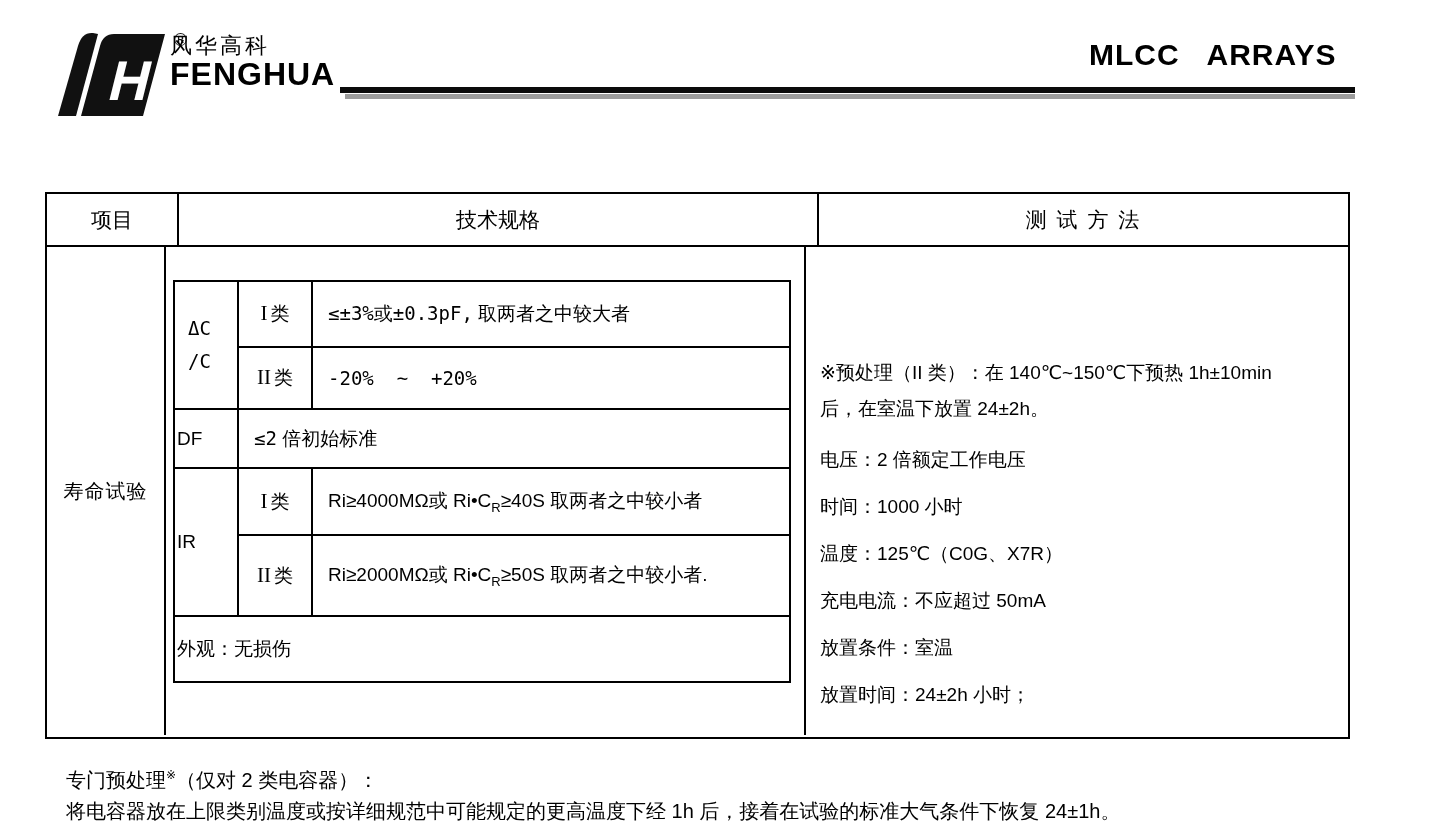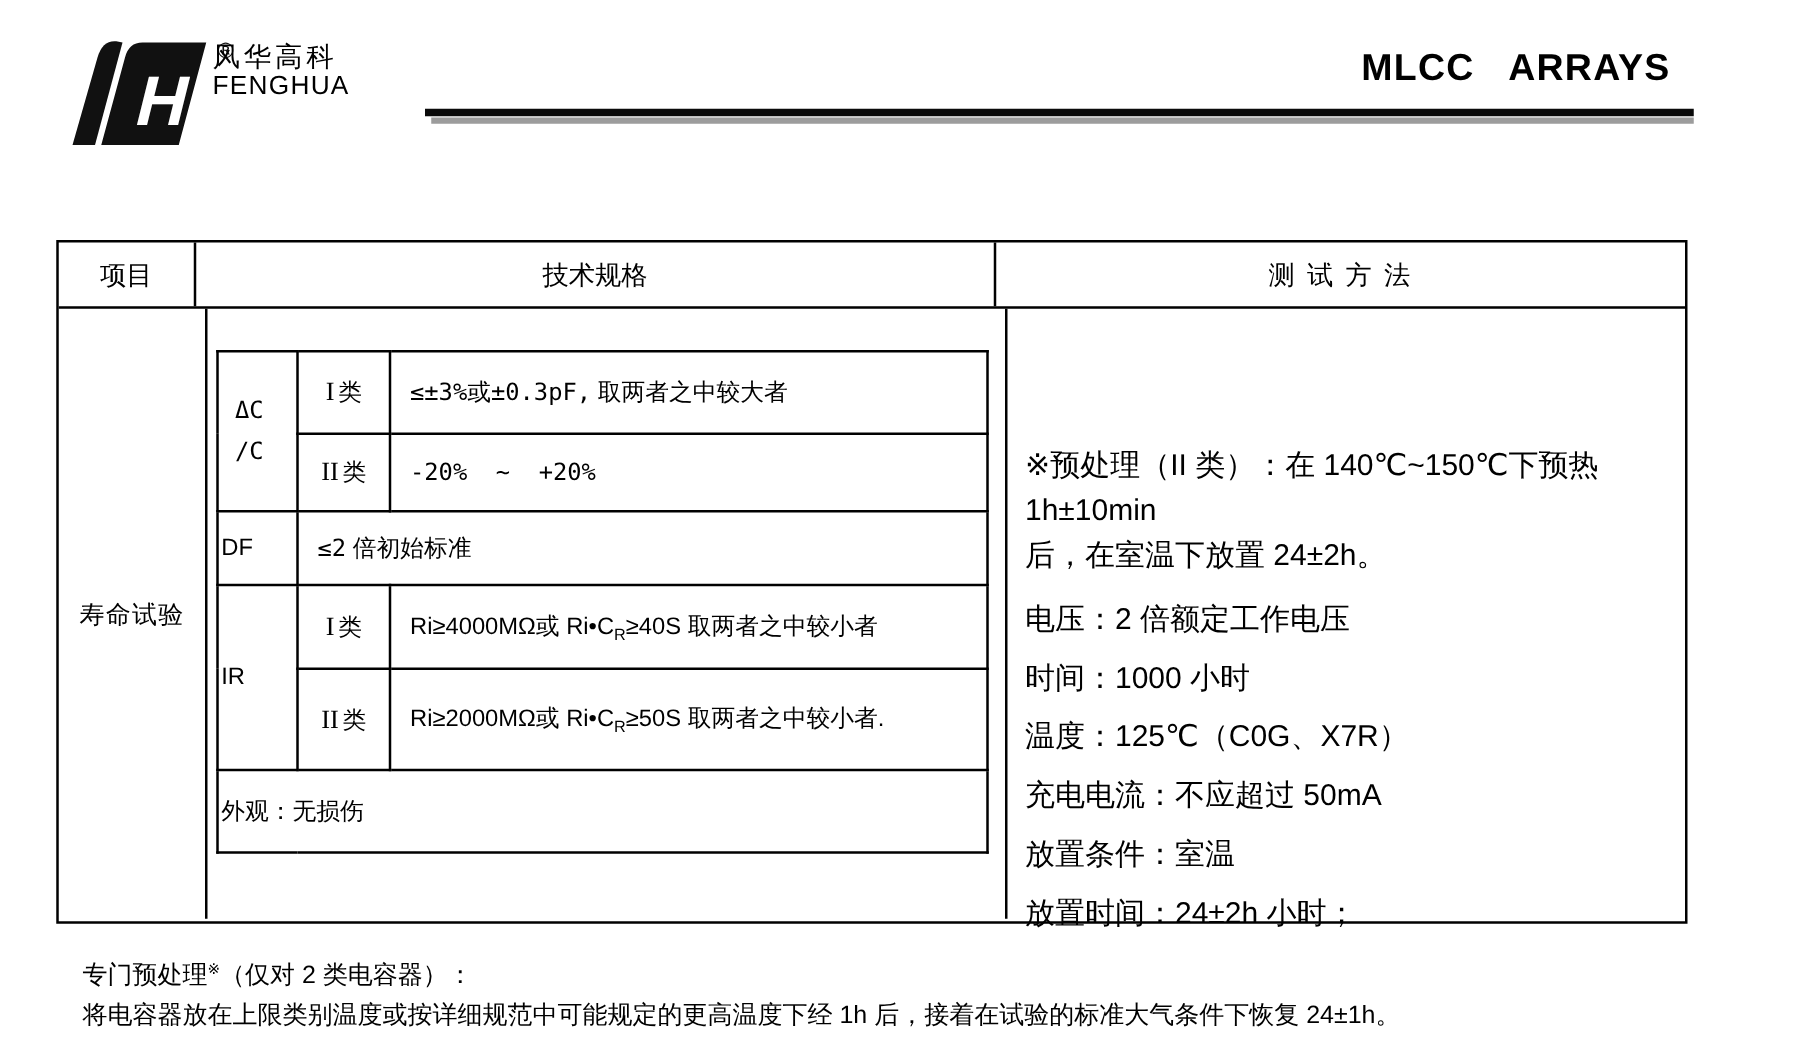--- a/index.html
+++ b/index.html
@@ -10,31 +10,31 @@
     overflow:hidden;
   }
   .mono { font-family:"DejaVu Sans Mono",monospace; }
   .serif { font-family:"Liberation Serif","DejaVu Serif",serif; }
   .pre { white-space:pre; }
 
   
   .logo-wrap { position:absolute; left:50px; top:28px; width:150px; height:90px; }
   .brand { position:absolute; left:170px; top:34px; }
   .brand-cn { font-size:22px; font-weight:normal; letter-spacing:3px; line-height:1.05; }
-  .brand-en { font-size:21px; font-weight:normal; letter-spacing:1px; line-height:1.0; margin-top:1px;text-align:right; }
+  .brand-en { font-size:32px; font-weight:bold; letter-spacing:1px; line-height:1.0; margin-top:1px;text-align:right; }
   .doc-title { position:absolute; left:1089px; top:38px; font-size:30px; font-weight:bold; letter-spacing:1px; white-space:pre; }
   .rule { position:absolute; left:340px; top:87px; width:1015px; }
   .rule-black { height:6px; background:#0a0a0a; }
   .rule-gray  { height:5px; background:#9c9c9c; margin-top:1px; margin-left:5px; width:1010px; }
 
   
   .tbl { position:absolute; left:45px; top:192px; width:1305px; height:547px; border:2px solid #000; }
   .tbl-head { display:flex; height:53px; border-bottom:2px solid #000; }
   .th { display:flex; align-items:center; justify-content:center; font-size:21px; }
-  .th-item { width:110px; border-right:2px solid #000; }
+  .th-item { width:132px; border-right:2px solid #000; }
   .th-spec { width:640px; border-right:2px solid #000; }
   .th-method { flex:1; letter-spacing:2px; }
   .tbl-body { position:relative; height:488px; }
   .vline { position:absolute; top:0; bottom:0; width:2px; background:#000; }
   .vline1 { left:117px; } .vline2 { left:757px; }
   .item-cell { position:absolute; left:0; top:0; width:117px; height:100%;
                display:flex; align-items:center; justify-content:center; font-size:20px; letter-spacing:1px; }
 
   
   .spec-table { position:absolute; left:126px; top:33px; border-collapse:collapse; table-layout:fixed; width:616px; }
@@ -42,21 +42,21 @@
   .dc-cell { padding-left:13px; font-size:19px; line-height:33px; }
   .lbl-cell { padding-left:2px; }
   .cls-cell { text-align:center; }
   .cls-cell .serif { font-size:21px; margin-right:3px; }
   .val-cell { padding-left:15px; }
   .val-cell sub { font-size:13px; }
   .r1 { height:66px; } .r2 { height:62px; } .r3 { height:59px; }
   .r4 { height:67px; } .r5 { height:81px; } .r6 { height:66px; }
 
   
-  .method-block { position:absolute; left:773px; top:108px; width:535px; font-size:24px; }
+  .method-block { position:absolute; left:773px; top:108px; width:535px; font-size:19px; }
   .method-p1 { line-height:36px; margin-bottom:7px; }
   .method-line { line-height:29px;margin-top:18px; }
 
   
   .footnote { position:absolute; left:66px; top:760px; font-size:20px; line-height:31px; width:1330px; }
   .footnote sup { font-size:12px; }
 </style>
 </head>
 <body>
 

